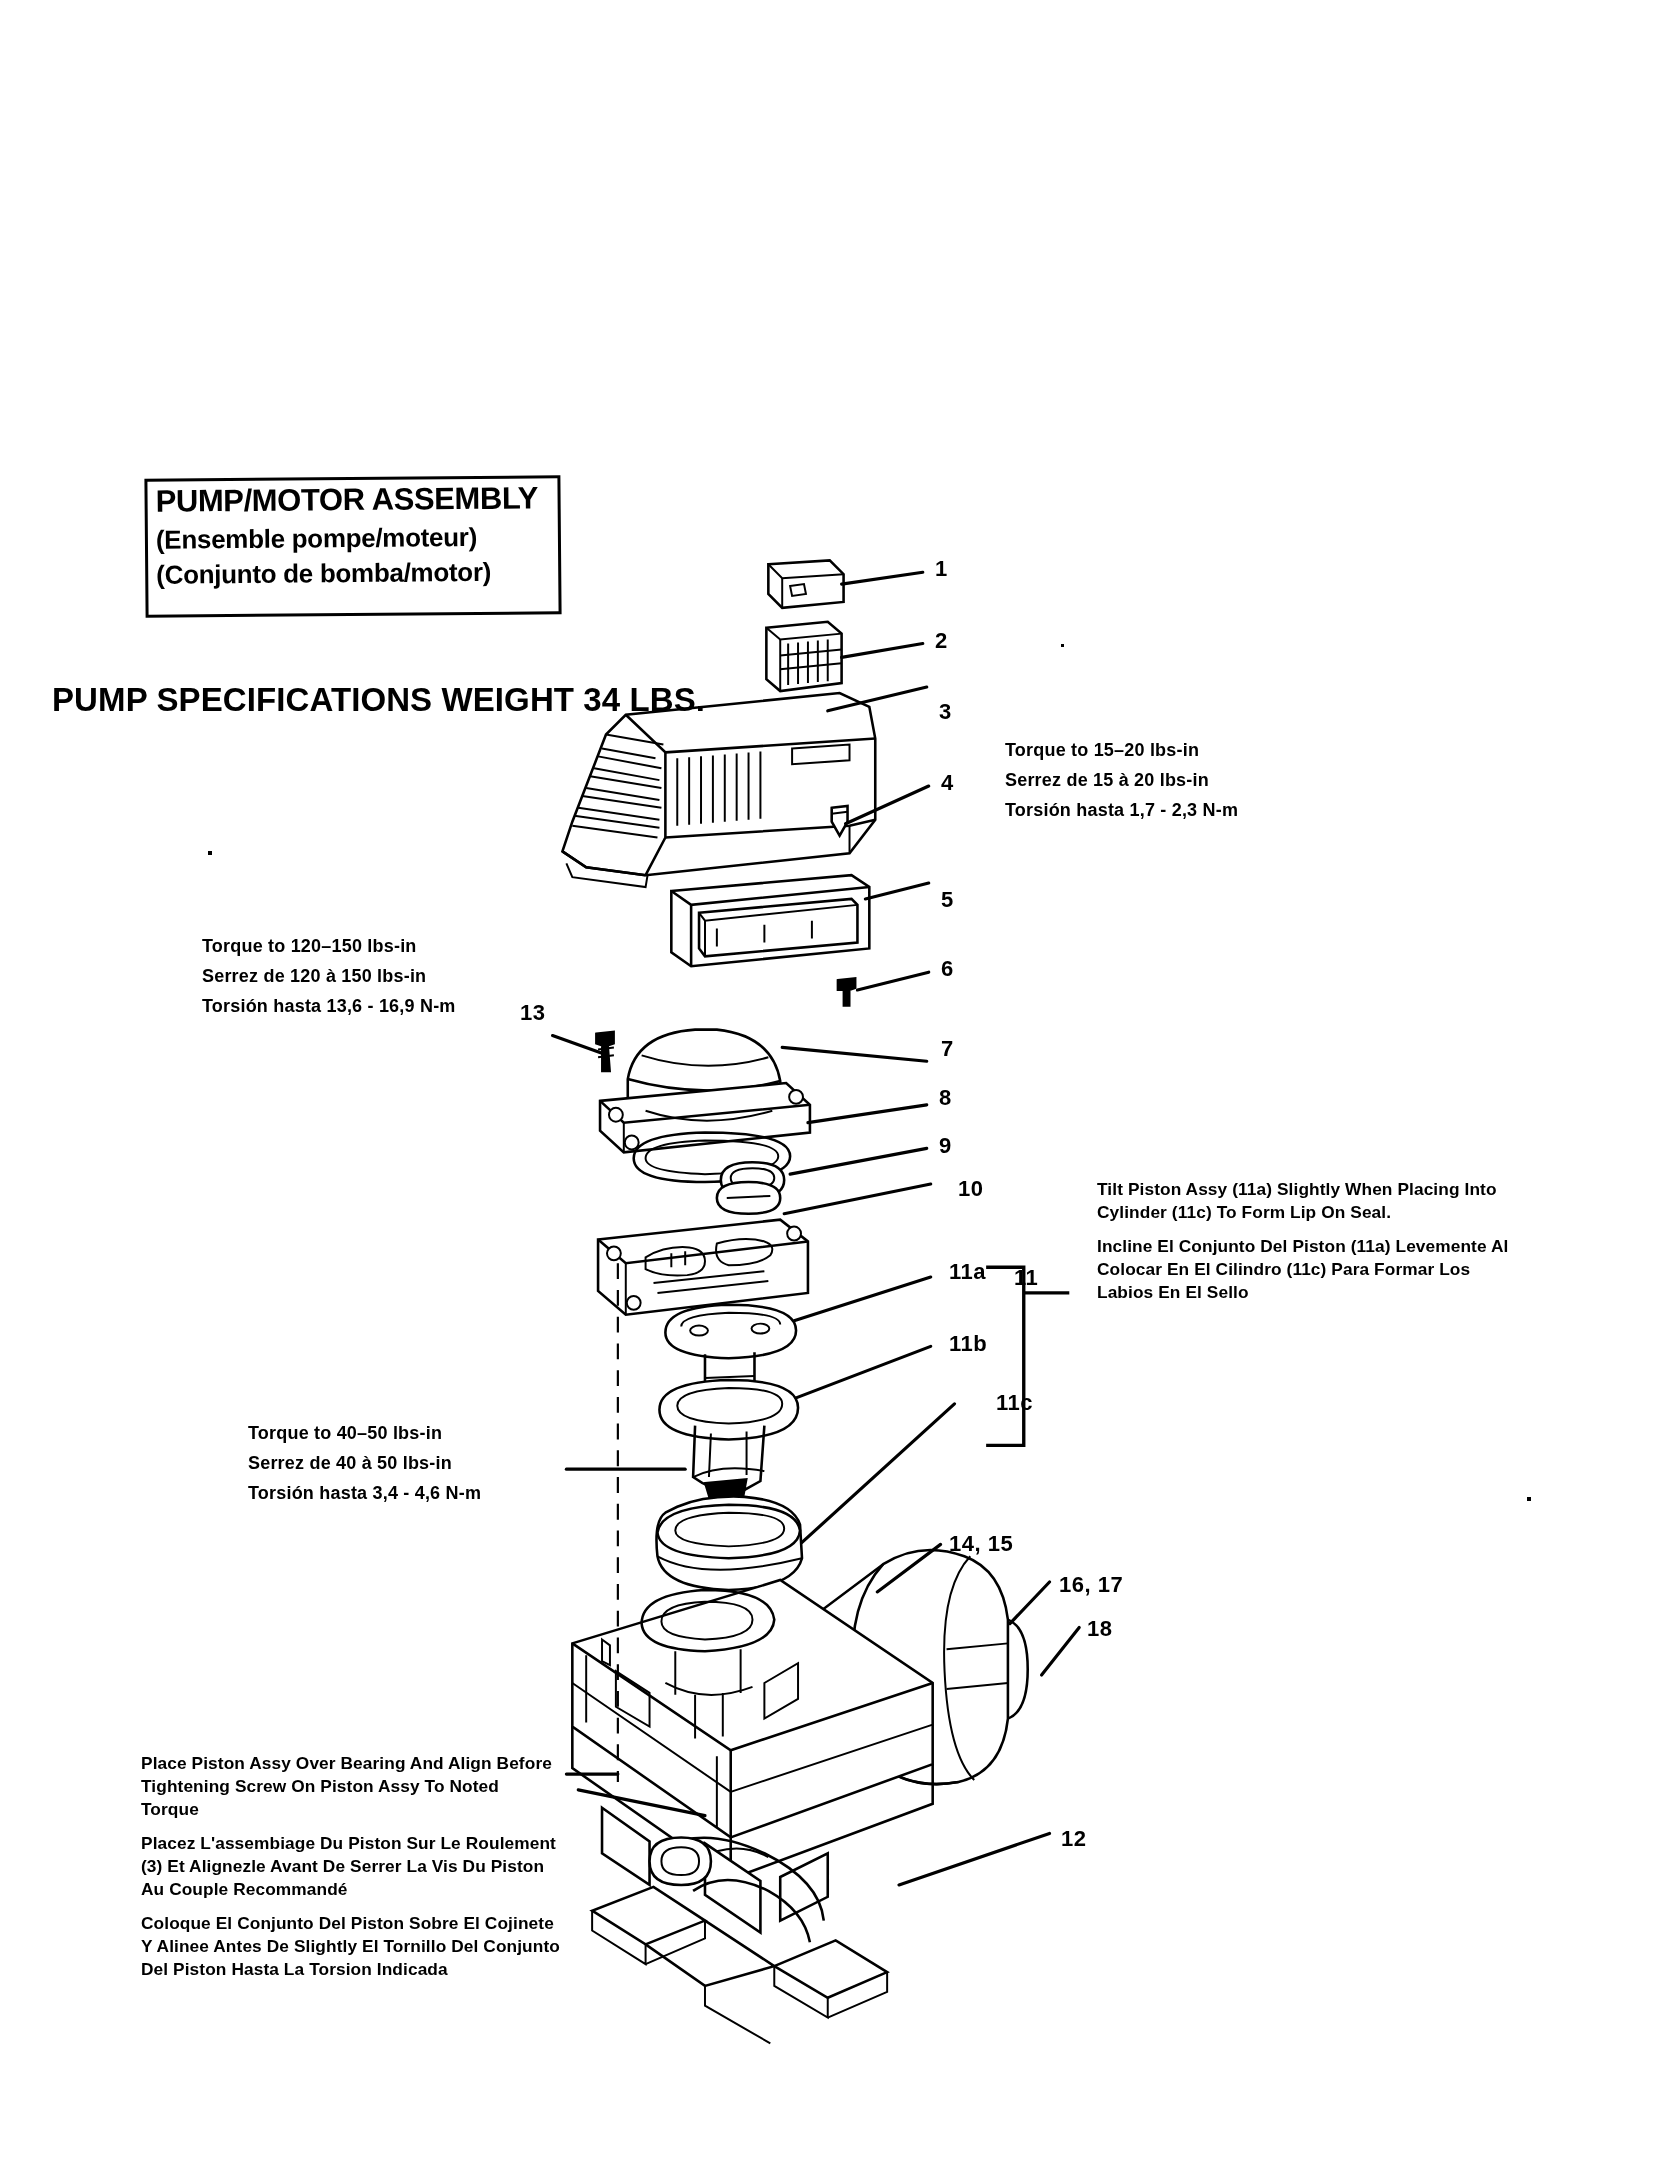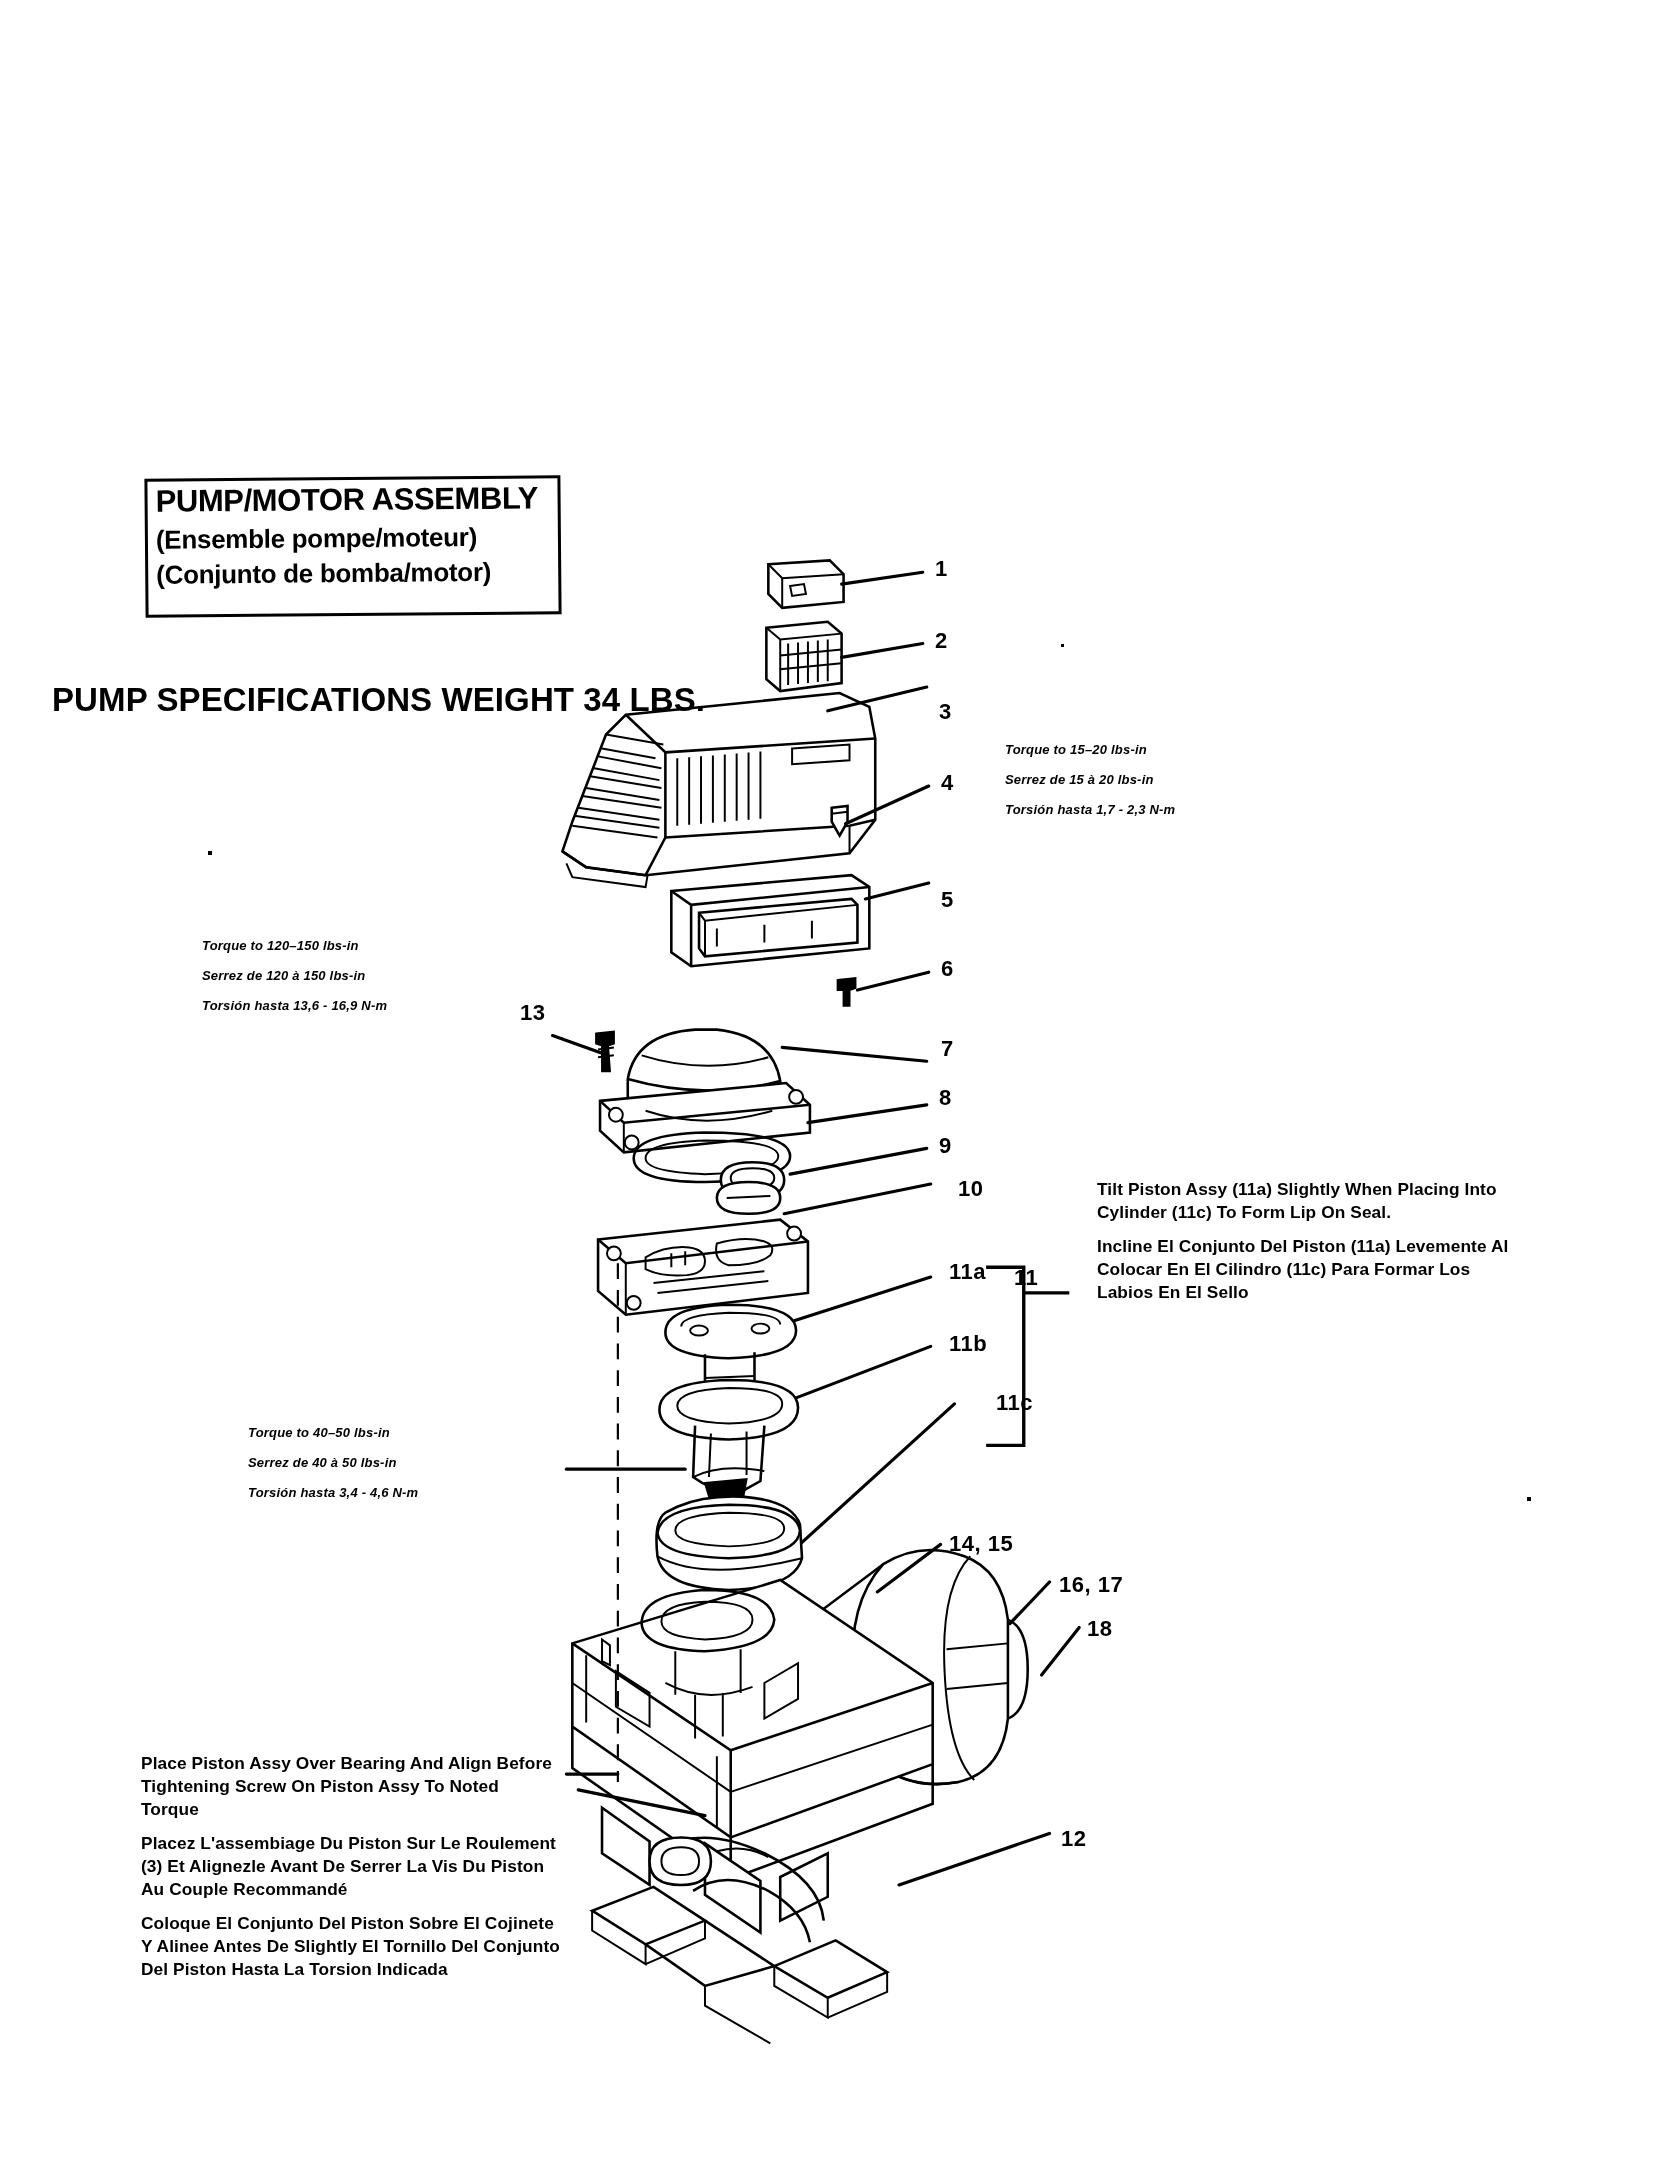--- a/index.html
+++ b/index.html
@@ -74,21 +74,21 @@
     white-space: nowrap;
   }
 
   
   .note {
     position: absolute;
     font-weight: bold;
     color: #000;
   }
   .note .ln { white-space: nowrap; display: block; }
-  .note-torque { font-size: 13px; line-height: 30px; letter-spacing: 0.2px; font-style: italic; }
+  .note-torque { font-size: 18px; line-height: 30px; letter-spacing: 0.2px; }
   .note-para   { font-size: 17.3px; line-height: 23px; letter-spacing: 0.1px; }
   .note-para .para { margin-bottom: 11px; }
   .note-para .para:last-child { margin-bottom: 0; }
 
   #note-torque-15 { left: 993px; top: 735px; }
   #note-torque-120 { left: 190px; top: 931px; }
   #note-torque-40 { left: 236px; top: 1418px; }
   #note-piston-tilt { left: 1085px; top: 1178px; width: 465px; }
   #note-bearing { left: 129px; top: 1752px; width: 465px; }
 

